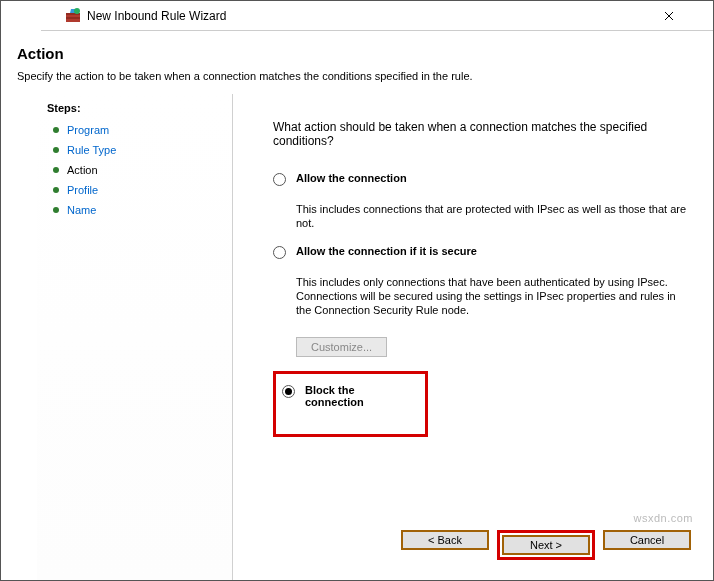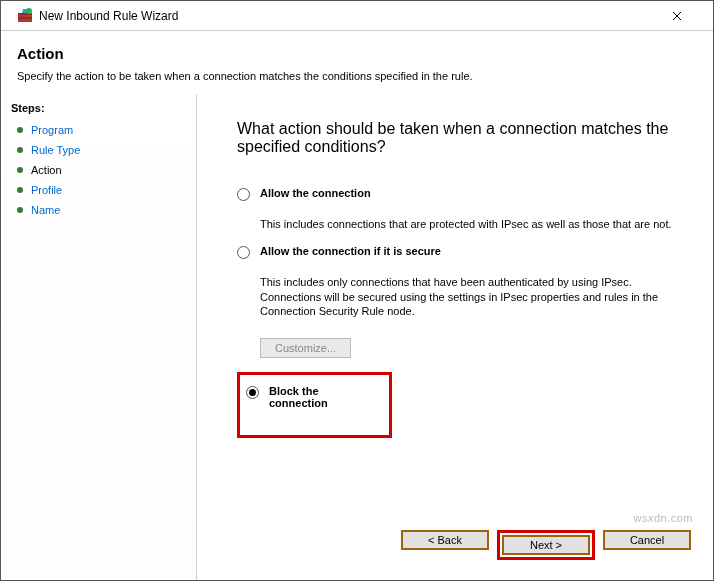--- a/index.html
+++ b/index.html
@@ -1,32 +1,32 @@
 <!DOCTYPE html>
 <html><head>
   <meta charset="utf-8">
   <style>
     * { box-sizing: border-box; margin: 0; padding: 0; font-family: 'Segoe UI', Tahoma, sans-serif; }
     body { background: #fff; width: 714px; height: 581px; position: relative; border: 1px solid #555; }
-    .titlebar { height: 30px; display: flex; align-items: center; padding: 0 16px; border-bottom: 1px solid #ccc; }
+    .titlebar { height: 30px; display: flex; align-items: center; padding: 0 24px; border-bottom: 1px solid #ccc; margin-left: 40px; }
     .title-icon { width: 16px; height: 16px; margin-right: 6px; display: inline-flex; align-items: center; justify-content: center; }
     .title-text { font-size: 12px; flex: 1; }
     .close-btn { width: 40px; height: 30px; display: flex; align-items: center; justify-content: center; cursor: pointer; font-size: 14px; }
     .header-area { padding: 14px 16px 10px; }
     .action-heading { font-size: 15px; font-weight: bold; margin-bottom: 8px; }
     .action-desc { font-size: 11px; }
-    .main-area { display: flex; position: absolute; top: 93px; bottom: 0; left: 0; right: 0; }
+    .main-area { display: flex; position: absolute; top: 93px; bottom: 0; left: 0; right: 0; padding-left: 36px; }
     .sidebar { width: 196px; border-right: 1px solid #d0d0d0; padding: 8px 10px; background: linear-gradient(#fff,#fdfdfd); }
     .sidebar-title { font-size: 11px; font-weight: bold; margin-bottom: 6px; }
     .step-item { display: flex; align-items: center; padding: 4px 6px; font-size: 11px; cursor: pointer; gap: 8px; }
     .step-item .bullet { width: 6px; height: 6px; border-radius: 50%; background: #2f7d2f; flex-shrink: 0; }
     .step-link { color: #0066cc; }
     .step-current { color: #000; }
     .content { flex: 1; padding: 26px 24px 0 40px; position: relative; }
-    .question { font-size: 16px; margin-bottom: 31px; }
+    .question { font-size: 12px; margin-bottom: 24px; }
     .radio-row { display: flex; align-items: flex-start; margin-bottom: 4px; gap: 10px; }
     .radio-ctrl { width: 13px; height: 13px; border-radius: 50%; border: 1px solid #555; flex-shrink: 0; position: relative; margin-top: 1px; cursor: pointer; background: #fff; }
     .radio-ctrl.selected::after { content: ''; position: absolute; width: 7px; height: 7px; border-radius: 50%; background: #000; top: 2px; left: 2px; }
     .radio-label-bold { font-size: 11px; font-weight: bold; }
     .radio-desc { font-size: 11px; margin-left: 23px; margin-bottom: 14px; color: #000; max-width: 440px; line-height: 1.3; margin-top: 16px; }
     .customize-btn { margin-left: 23px; margin-top: 6px; margin-bottom: 14px; padding: 3px 14px; font-size: 11px; border: 1px solid #bbb; background: #e9e9e9; color: #888; cursor: not-allowed; }
     .block-group { border: 3px solid #d40000; padding: 10px 10px 26px 6px; width: 155px; display: flex; align-items: flex-start; gap: 10px; }
     .footer-btns { position: absolute; bottom: 20px; right: 22px; display: flex; gap: 8px; }
     .btn { width: 88px; height: 20px; font-size: 11px; border: 2px solid #a16207; background: #e1e1e1; cursor: pointer; }
     .next-wrap { border: 3px solid #d40000; padding: 2px; }

